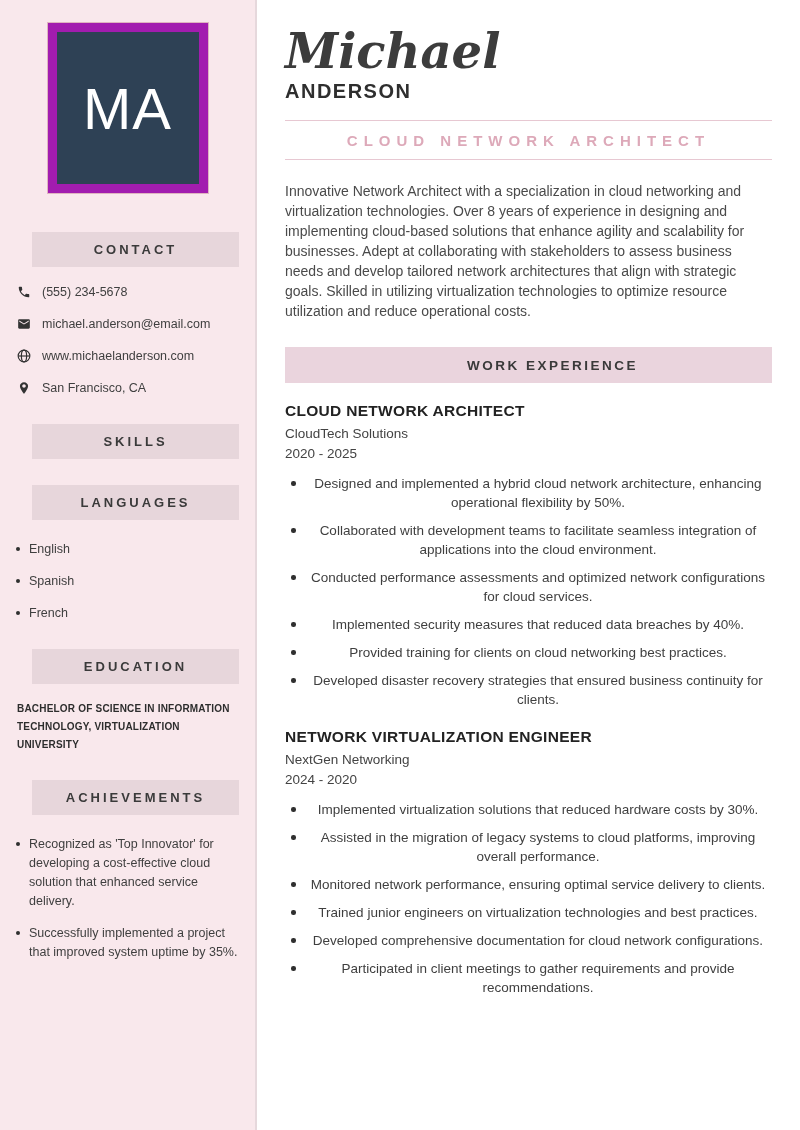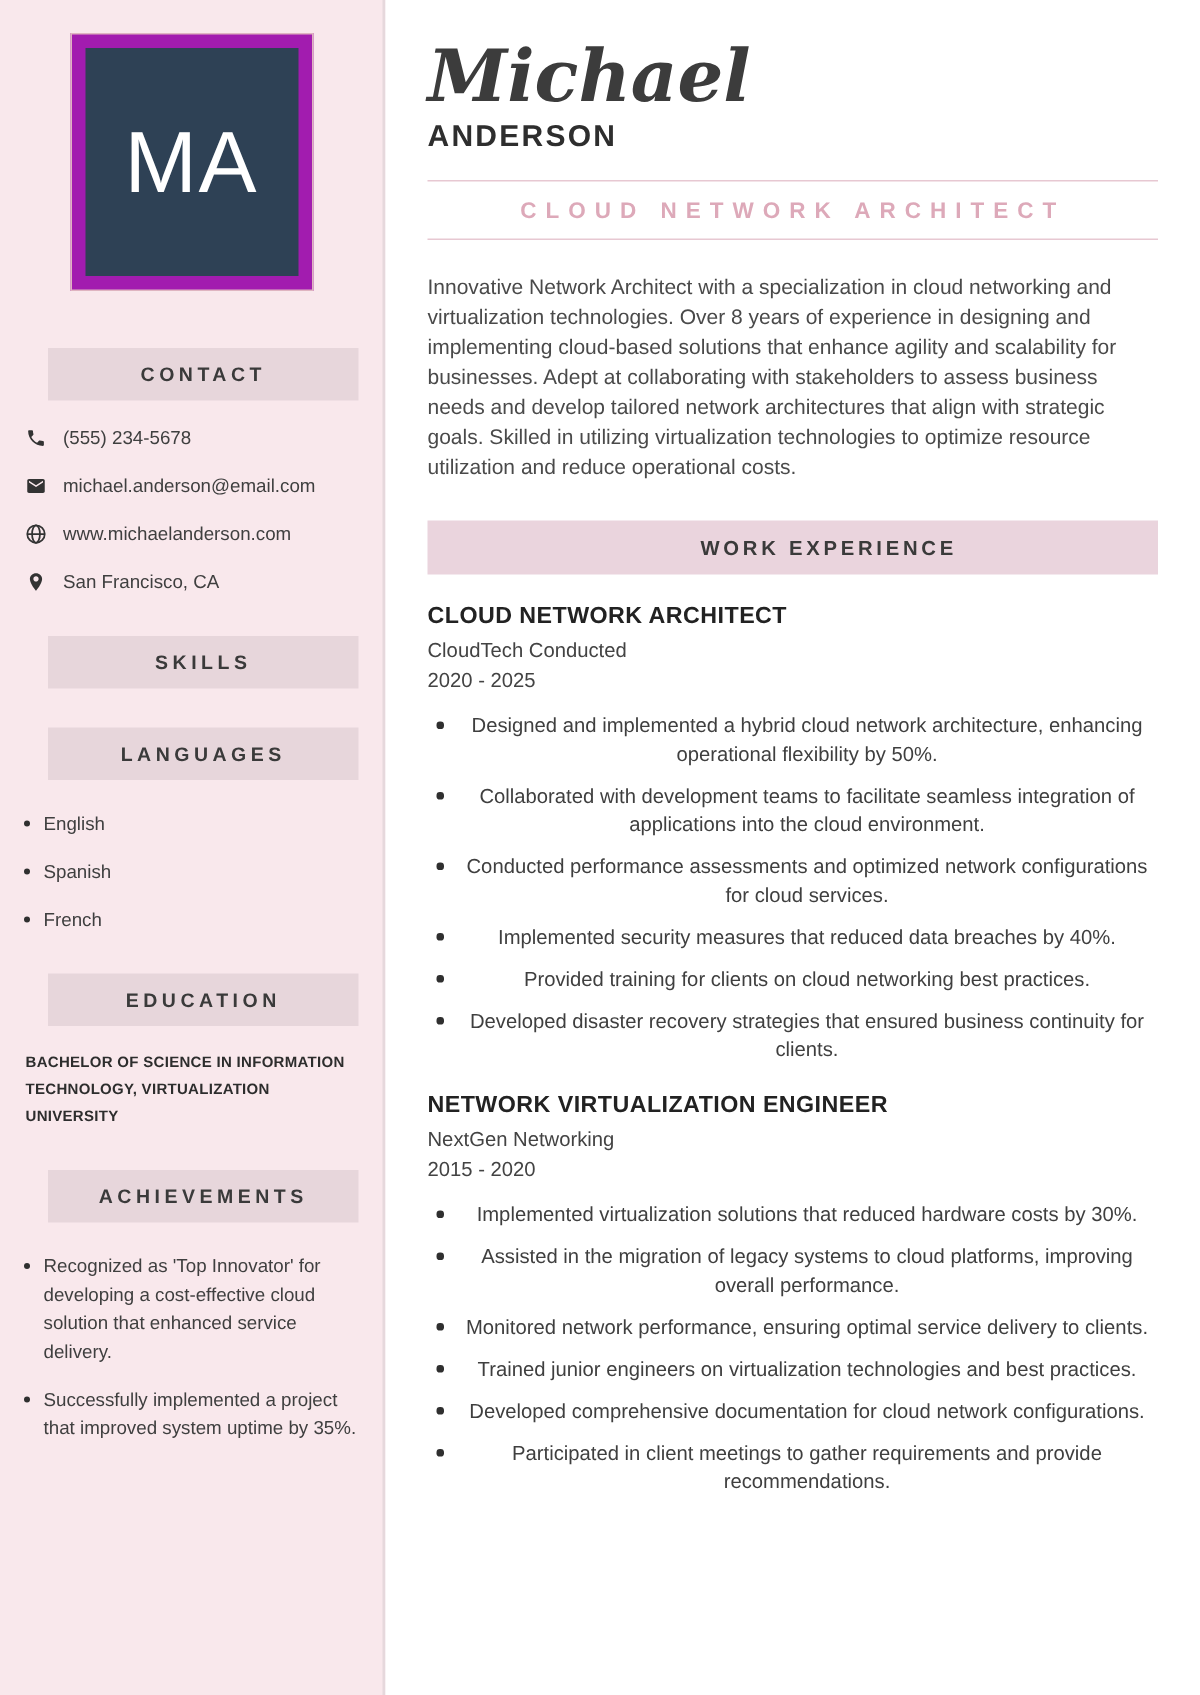--- a/index.html
+++ b/index.html
@@ -124,36 +124,36 @@
     <hr class="title-rule">
     <div class="role-title">CLOUD NETWORK ARCHITECT</div>
     <hr class="title-rule" style="margin-top:0;">
 
     <p class="summary">Innovative Network Architect with a specialization in cloud networking and virtualization technologies. Over 8 years of experience in designing and implementing cloud-based solutions that enhance agility and scalability for businesses. Adept at collaborating with stakeholders to assess business needs and develop tailored network architectures that align with strategic goals. Skilled in utilizing virtualization technologies to optimize resource utilization and reduce operational costs.</p>
 
     <div class="work-band">WORK EXPERIENCE</div>
 
     <article class="job">
       <div class="job-title">CLOUD NETWORK ARCHITECT</div>
-      <div class="job-company">CloudTech Conducted</div>
+      <div class="job-company">CloudTech Solutions</div>
       <div class="job-dates">2020 - 2025</div>
       <ul class="job-bullets">
           <li>Designed and implemented a hybrid cloud network architecture, enhancing operational flexibility by 50%.</li>
           <li>Collaborated with development teams to facilitate seamless integration of applications into the cloud environment.</li>
           <li>Conducted performance assessments and optimized network configurations for cloud services.</li>
           <li>Implemented security measures that reduced data breaches by 40%.</li>
           <li>Provided training for clients on cloud networking best practices.</li>
           <li>Developed disaster recovery strategies that ensured business continuity for clients.</li>
         </ul>
     </article>
 
     <article class="job">
       <div class="job-title">NETWORK VIRTUALIZATION ENGINEER</div>
       <div class="job-company">NextGen Networking</div>
-      <div class="job-dates">2015 - 2020</div>
+      <div class="job-dates">2024 - 2020</div>
       <ul class="job-bullets">
           <li>Implemented virtualization solutions that reduced hardware costs by 30%.</li>
           <li>Assisted in the migration of legacy systems to cloud platforms, improving overall performance.</li>
           <li>Monitored network performance, ensuring optimal service delivery to clients.</li>
           <li>Trained junior engineers on virtualization technologies and best practices.</li>
           <li>Developed comprehensive documentation for cloud network configurations.</li>
           <li>Participated in client meetings to gather requirements and provide recommendations.</li>
         </ul>
     </article>
 

